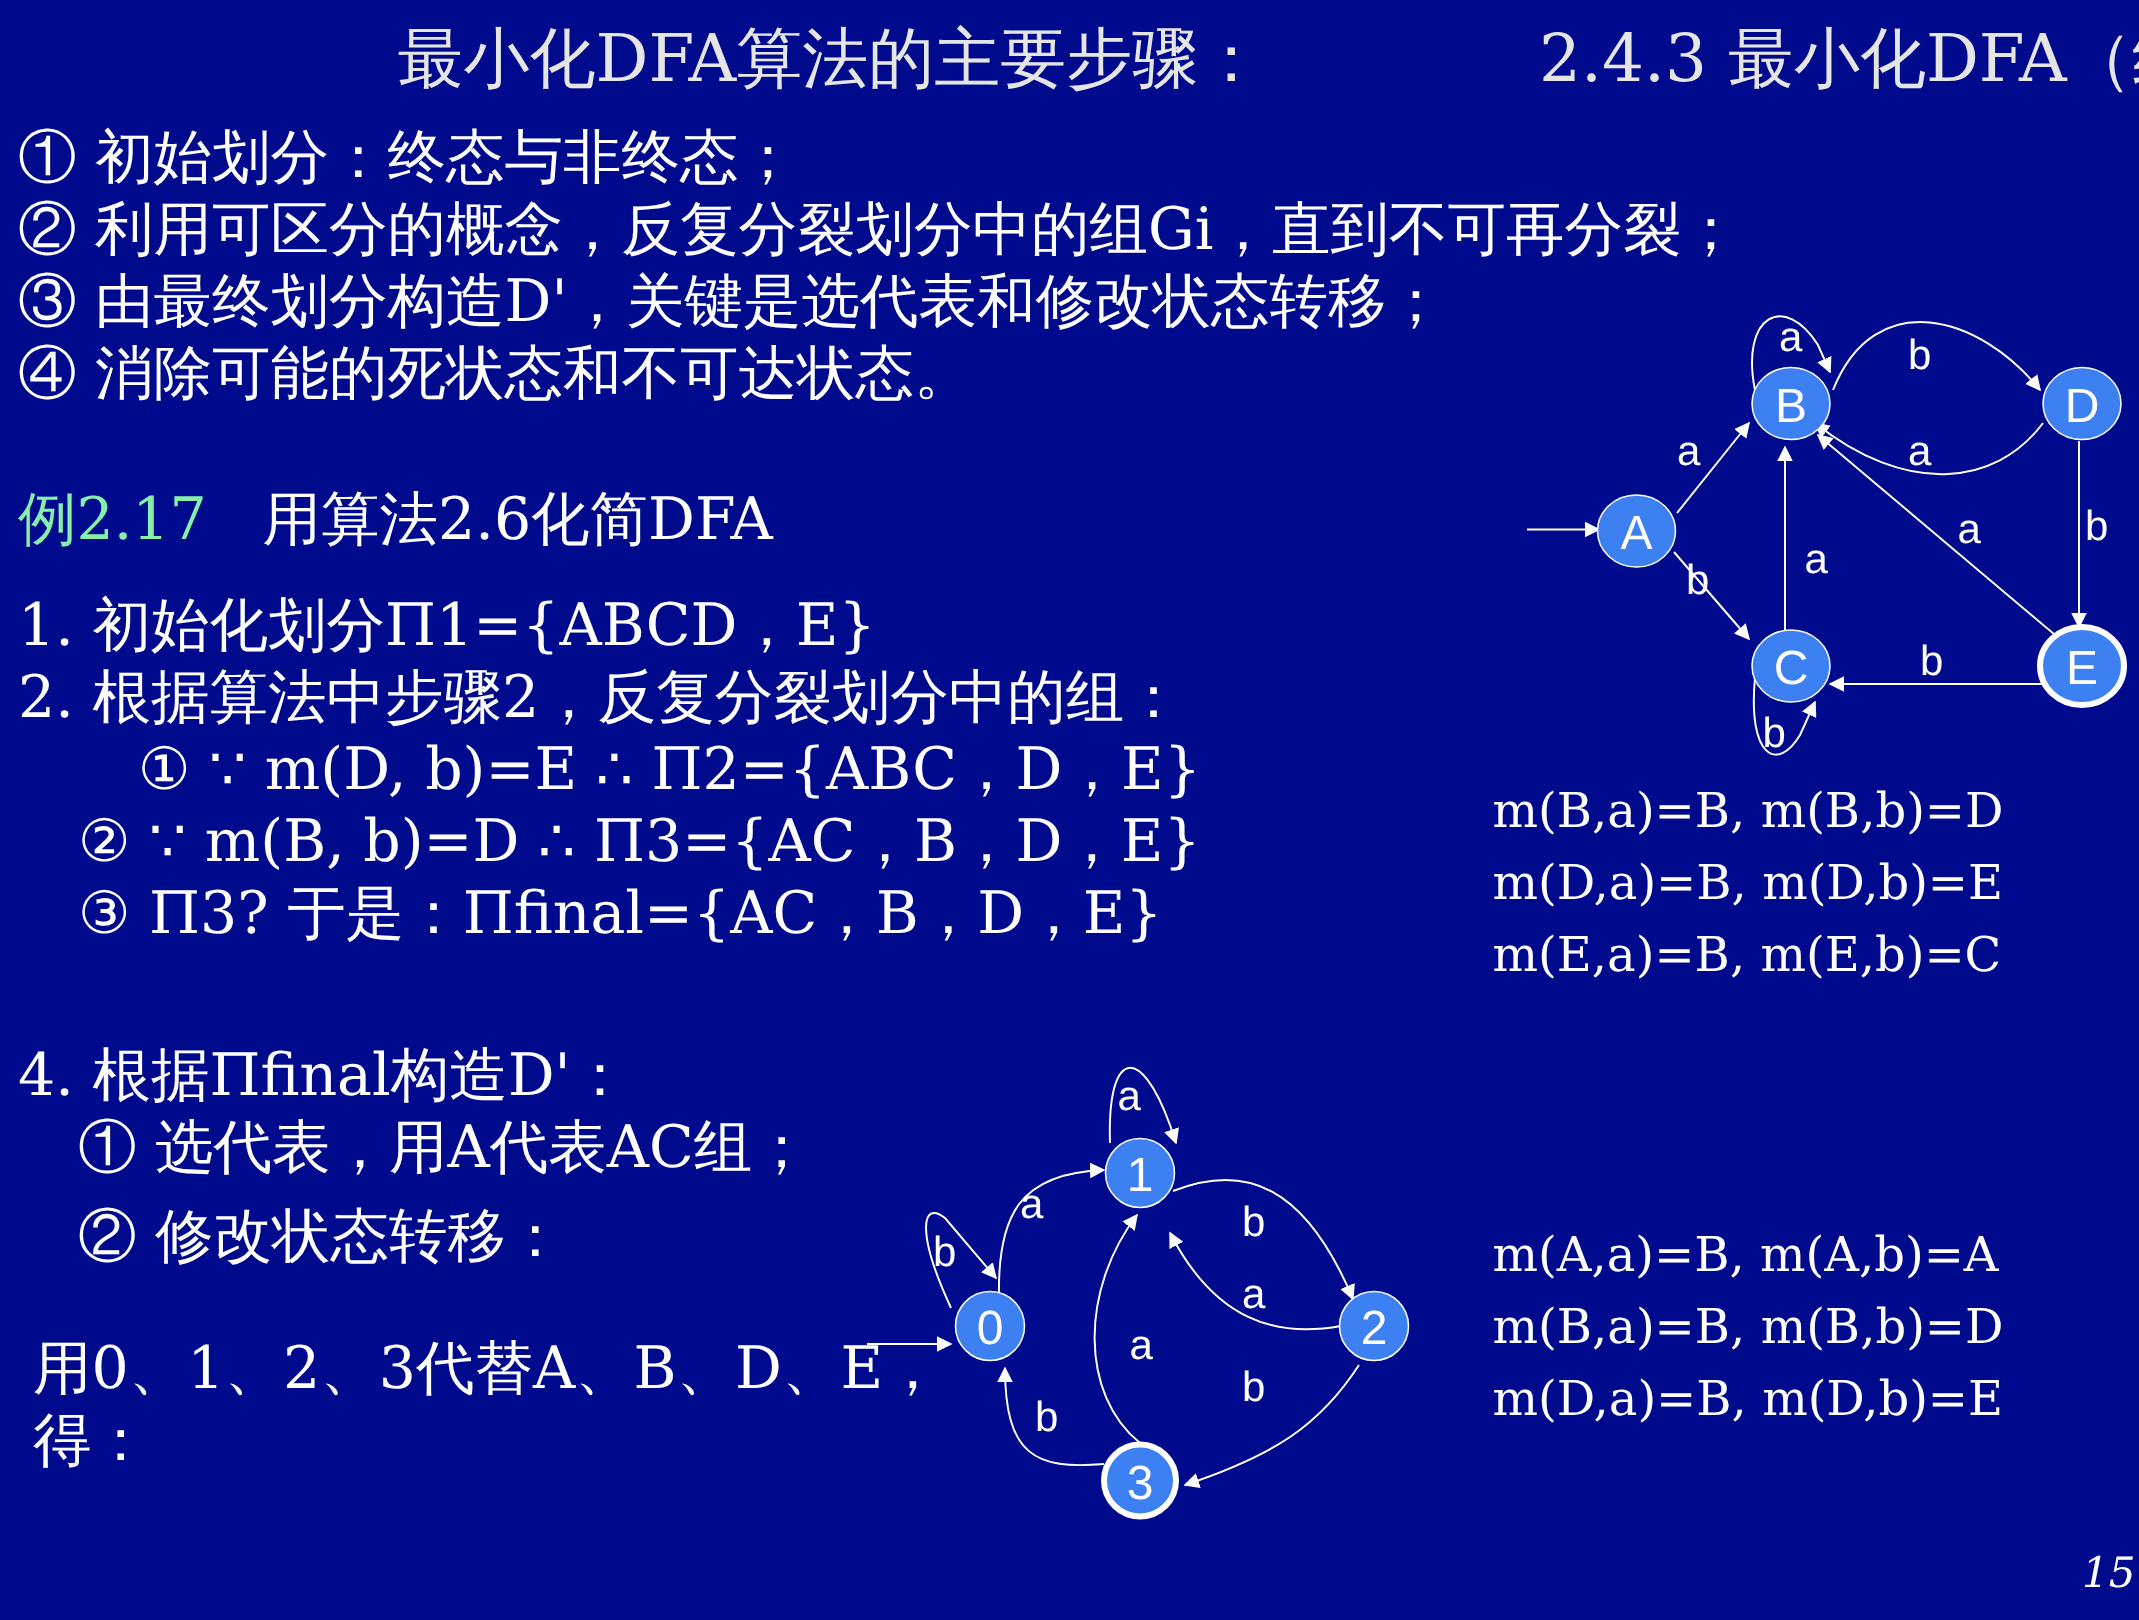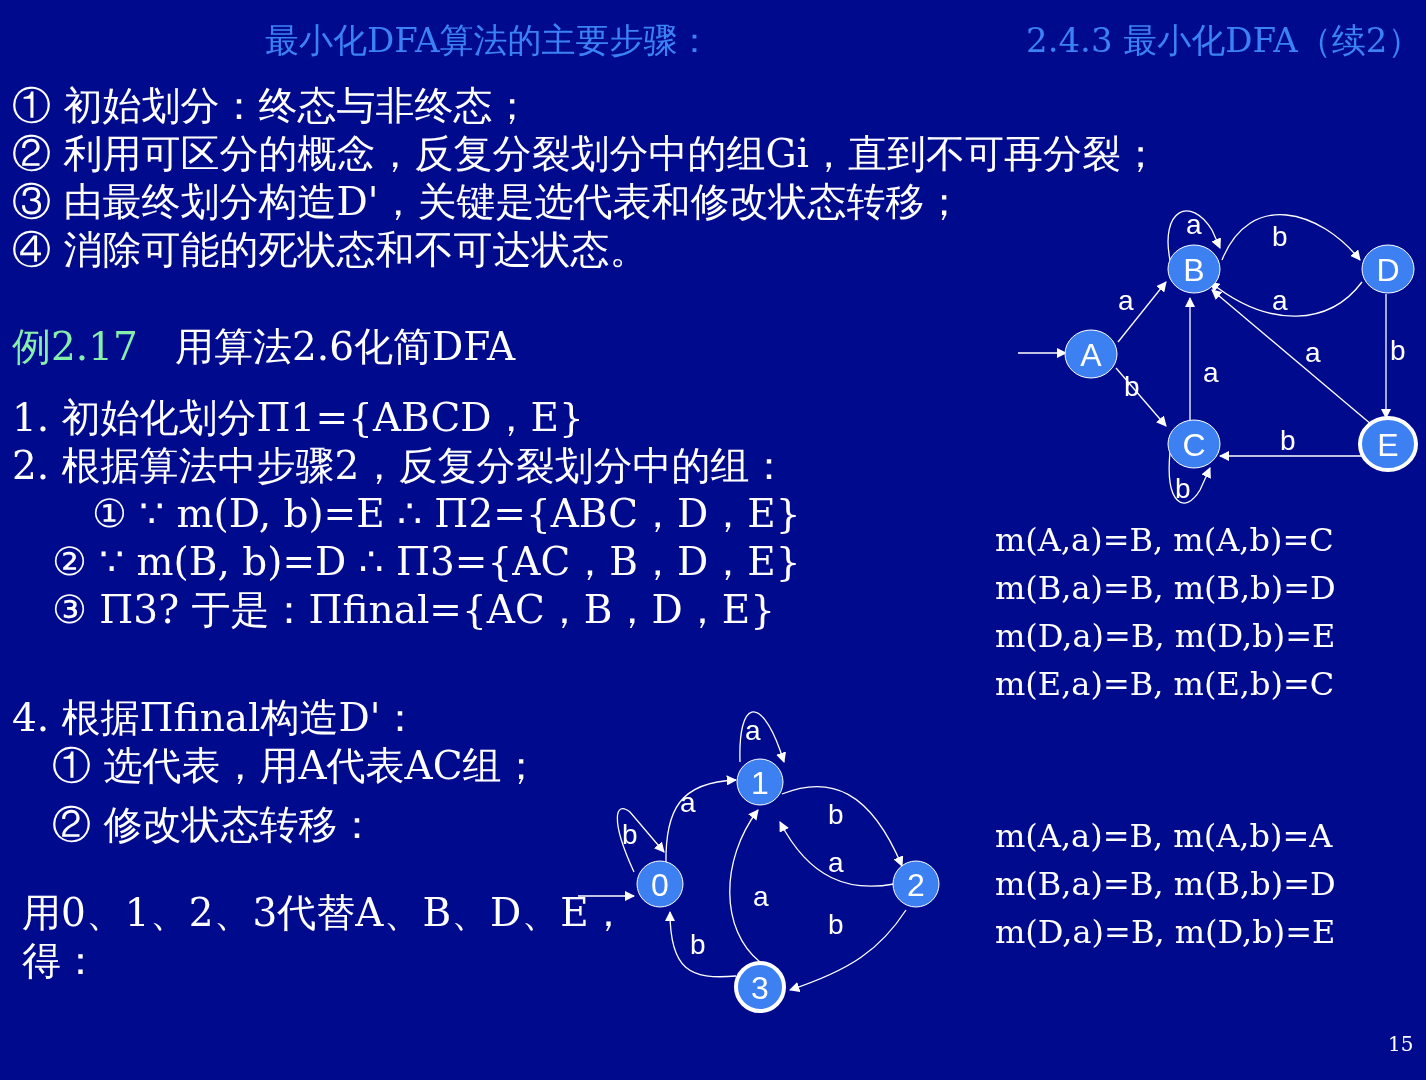--- a/index.html
+++ b/index.html
@@ -4,26 +4,26 @@
 <style>
   html, body { margin:0; padding:0; }
   body {
     width:1426px; height:1080px; overflow:hidden;
     background:#000A8C;
     font-family:"DejaVu Serif", "Liberation Serif", serif;
     color:#ffffff;
     position:relative;
   }
   .abs { position:absolute; white-space:nowrap; }
-  .title { color:#3b82f6; font-size:34px; line-height:40px; }
+  .title { color:#e5e5e5; font-size:44px; line-height:40px; }
   .txt { font-size:39px; line-height:40px; color:#ffffff; }
   .ylw { color:#86efac; }
   .mtab { font-size:32px; line-height:48px; color:#ffffff; letter-spacing:0px; }
   .mtab div { height:48px; }
-  .pnum { font-size:20px; color:#ffffff; }
+  .pnum { font-size:28px; color:#ffffff;font-style:italic; }
   svg text { font-family:"Liberation Sans", "DejaVu Sans", sans-serif; }
 </style>
 </head>
 <body>
 
 <div class="abs title" style="left:265px; top:20px;">最小化DFA算法的主要步骤：</div>
 <div class="abs title" style="left:982px; top:20px;margin-left:44px;">2.4.3 最小化DFA（续2）</div>
 
 <div class="abs txt" style="left:12px; top:86px;">① 初始划分：终态与非终态；</div>
 <div class="abs txt" style="left:12px; top:134px;">② 利用可区分的概念，反复分裂划分中的组Gi，直到不可再分裂；</div>
@@ -41,21 +41,20 @@
 <div class="abs txt" style="left:52px; top:590px;">③ Π3?  于是：Πfinal={AC，B，D，E}</div>
 
 <div class="abs txt" style="left:12px; top:698px;">4. 根据Πfinal构造D'：</div>
 <div class="abs txt" style="left:52px; top:746px;">① 选代表，用A代表AC组；</div>
 <div class="abs txt" style="left:52px; top:805px;">② 修改状态转移：</div>
 
 <div class="abs txt" style="left:22px; top:893px;">用0、1、2、3代替A、B、D、E，</div>
 <div class="abs txt" style="left:22px; top:941px;">得：</div>
 
 <div class="abs mtab" style="left:995px; top:516px;">
-  <div>m(A,a)=B,  m(A,b)=C</div>
   <div>m(B,a)=B,  m(B,b)=D</div>
   <div>m(D,a)=B,  m(D,b)=E</div>
   <div>m(E,a)=B,  m(E,b)=C</div>
 </div>
 
 <div class="abs mtab" style="left:995px; top:812px;">
   <div>m(A,a)=B,  m(A,b)=A</div>
   <div>m(B,a)=B,  m(B,b)=D</div>
   <div>m(D,a)=B,  m(D,b)=E</div>
 </div>

